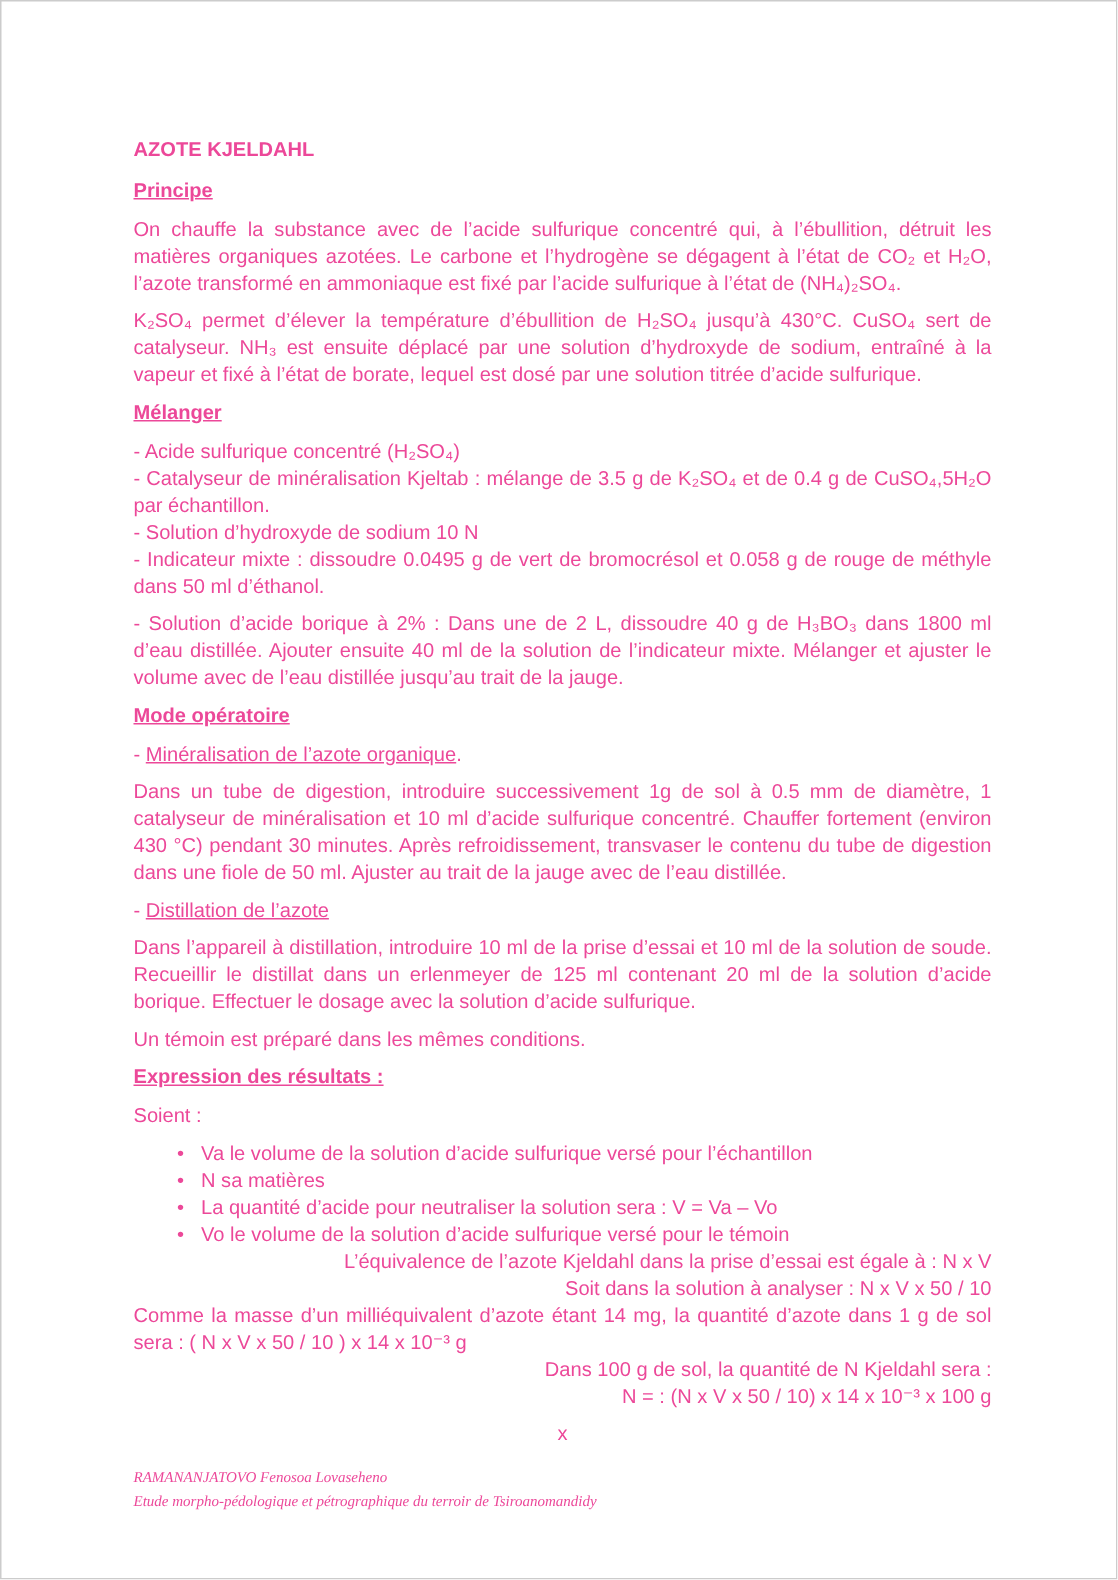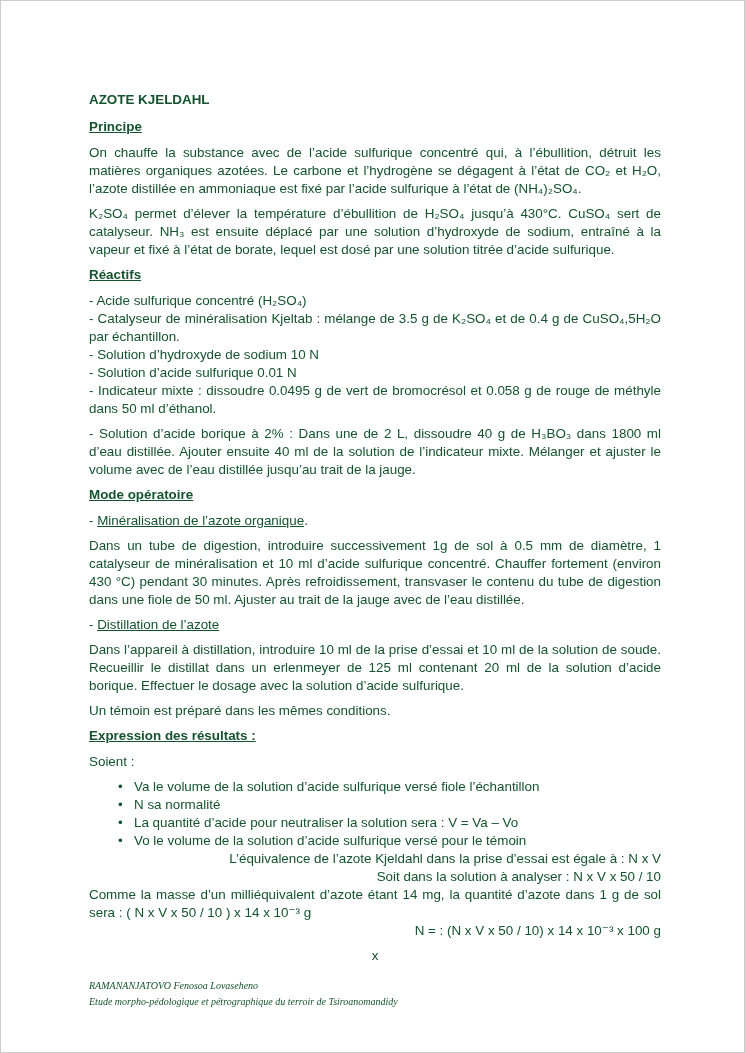--- a/index.html
+++ b/index.html
@@ -8,21 +8,21 @@
     background: #ffffff;
   }
   .page {
     position: relative;
     width: 745px;
     height: 1053px;
     background: #ffffff;
     box-sizing: border-box;
     border: 1px solid #cccccc;
     font-family: "Liberation Sans", "DejaVu Sans", sans-serif;
-    color: #14532d;
+    color: #ec4899;
     overflow: hidden;
   }
   .content {
     position: absolute;
     left: 88px;
     top: 90px;
     width: 572px;
     font-size: 13.4px;
     line-height: 18px;
   }
@@ -69,52 +69,52 @@
 </style>
 </head>
 <body>
 
 <div class="page">
   <div class="content">
 
     <div class="title block">AZOTE KJELDAHL</div>
 
     <div class="heading block">Principe</div>
-    <p class="block just">On chauffe la substance avec de l’acide sulfurique concentré qui, à l’ébullition, détruit les matières organiques azotées. Le carbone et l’hydrogène se dégagent à l’état de CO₂ et H₂O, l’azote distillée en ammoniaque est fixé par l’acide sulfurique à l’état de (NH₄)₂SO₄.</p>
+    <p class="block just">On chauffe la substance avec de l’acide sulfurique concentré qui, à l’ébullition, détruit les matières organiques azotées. Le carbone et l’hydrogène se dégagent à l’état de CO₂ et H₂O, l’azote transformé en ammoniaque est fixé par l’acide sulfurique à l’état de (NH₄)₂SO₄.</p>
     <p class="block just">K₂SO₄ permet d’élever la température d’ébullition de H₂SO₄ jusqu’à 430°C. CuSO₄ sert de catalyseur. NH₃ est ensuite déplacé par une solution d’hydroxyde de sodium, entraîné à la vapeur et fixé à l’état de borate, lequel est dosé par une solution titrée d’acide sulfurique.</p>
 
-    <div class="heading block">Réactifs</div>
+    <div class="heading block">Mélanger</div>
     <div class="block just">
       <div>- Acide sulfurique concentré (H₂SO₄)</div>
       <div>- Catalyseur de minéralisation Kjeltab : mélange de 3.5 g de K₂SO₄ et de 0.4 g de CuSO₄,5H₂O par échantillon.</div>
       <div>- Solution d’hydroxyde de sodium 10 N</div>
-      <div>- Solution d’acide sulfurique 0.01 N</div>
       <div>- Indicateur mixte : dissoudre 0.0495 g de vert de bromocrésol et 0.058 g de rouge de méthyle dans 50 ml d’éthanol.</div>
     </div>
     <p class="block just">- Solution d’acide borique à 2% : Dans une de 2 L, dissoudre 40 g de H₃BO₃ dans 1800 ml d’eau distillée. Ajouter ensuite 40 ml de la solution de l’indicateur mixte. Mélanger et ajuster le volume avec de l’eau distillée jusqu’au trait de la jauge.</p>
 
     <div class="heading block">Mode opératoire</div>
     <p class="block"><span>- </span><span class="u">Minéralisation de l’azote organique</span><span>.</span></p>
     <p class="block just">Dans un tube de digestion, introduire successivement 1g de sol à 0.5 mm de diamètre, 1 catalyseur de minéralisation et 10 ml d’acide sulfurique concentré. Chauffer fortement (environ 430 °C) pendant 30 minutes. Après refroidissement, transvaser le contenu du tube de digestion dans une fiole de 50 ml. Ajuster au trait de la jauge avec de l’eau distillée.</p>
     <p class="block"><span>- </span><span class="u">Distillation de l’azote</span></p>
     <p class="block just">Dans l’appareil à distillation, introduire 10 ml de la prise d’essai et 10 ml de la solution de soude. Recueillir le distillat dans un erlenmeyer de 125 ml contenant 20 ml de la solution d’acide borique. Effectuer le dosage avec la solution d’acide sulfurique.</p>
     <p class="block">Un témoin est préparé dans les mêmes conditions.</p>
 
     <div class="heading block">Expression des résultats :</div>
     <p class="block">Soient :</p>
     <ul class="bullets block">
-      <li>Va le volume de la solution d’acide sulfurique versé fiole l’échantillon</li>
-      <li>N sa normalité</li>
+      <li>Va le volume de la solution d’acide sulfurique versé pour l’échantillon</li>
+      <li>N sa matières</li>
       <li>La quantité d’acide pour neutraliser la solution sera : V = Va – Vo</li>
       <li>Vo le volume de la solution d’acide sulfurique versé pour le témoin</li>
     </ul>
     <div class="lines block">
       <div class="noj">L’équivalence de l’azote Kjeldahl dans la prise d’essai est égale à :  N x V</div>
       <div class="noj">Soit dans la solution à analyser : N x V x 50 / 10</div>
       <div>Comme la masse d’un milliéquivalent d’azote étant 14 mg, la quantité d’azote dans 1 g de sol sera : ( N x V x 50 / 10 ) x 14 x 10⁻³ g</div>
+      <div class="noj">Dans 100 g de sol, la quantité de N Kjeldahl sera :</div>
       <div class="noj">N = : (N x V x 50 / 10) x 14 x 10⁻³ x 100 g</div>
     </div>
 
     <div class="page-marker">x</div>
   </div>
 
   <div class="footer">
     <div>RAMANANJATOVO Fenosoa Lovaseheno</div>
     <div>Etude morpho-pédologique et pétrographique du terroir de Tsiroanomandidy</div>
   </div>

